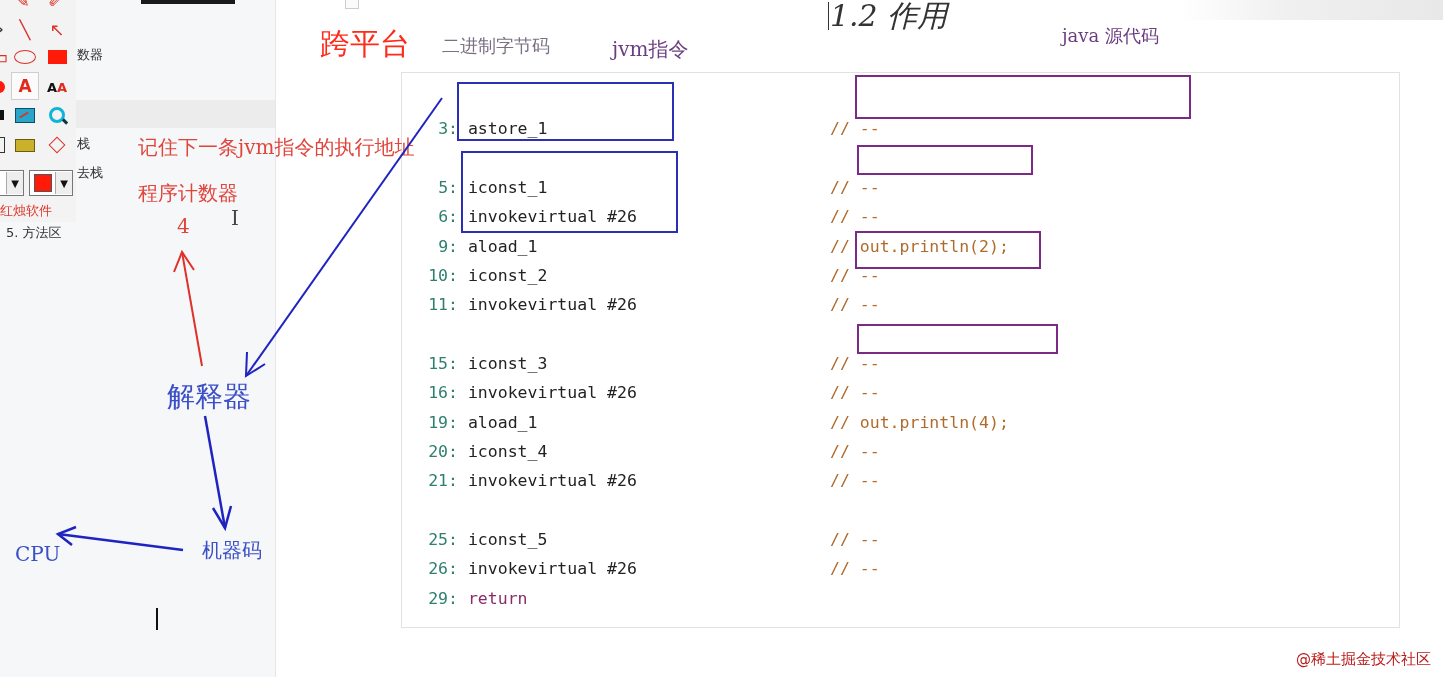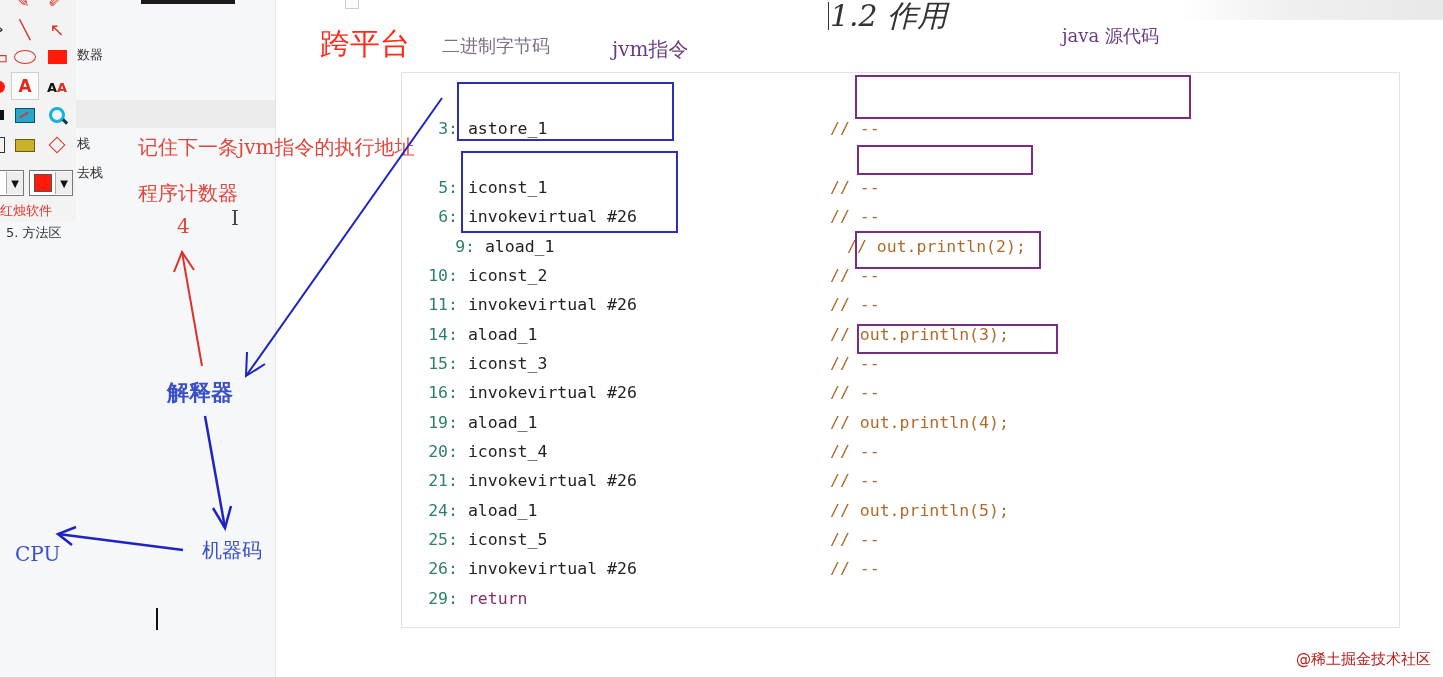--- a/index.html
+++ b/index.html
@@ -55,21 +55,21 @@
   .caret-bar { position:absolute; left:828px; top:2px; width:1px; height:28px; background:#333; }
   .faded-top { position:absolute; left:1180px; top:0px; width:263px; height:20px;
     background:linear-gradient(90deg, rgba(230,230,230,0) 0%, #e6e6e6 40%, #d9d9d9 100%); opacity:0.6; }
   .topbar-dark { position:absolute; left:141px; top:0; width:94px; height:4px; background:#1a1a1a; }
   .small-icon-top { position:absolute; left:345px; top:0; width:12px; height:8px; border:1px solid #ccc; border-top:none; background:#fafafa; }
 
   .pc-note { left:126px; top:134px; font-size:20px; }
   .pc-label { left:126px; top:180px; font-size:20px; }
   .pc-value { left:165px; top:214px; font-size:20px; }
   .ibeam { position:absolute; left:231px; top:206px; font-size:20px; color:#444; font-family:"DejaVu Serif", serif; }
-  .interp { left:167px; top:378px; font-size:22px;font-weight:bold; }
+  .interp { left:167px; top:378px; font-size:28px; }
   .machine { left:202px; top:537px; font-size:20px; }
   .cpu { left:15px; top:510px; font-size:20px;margin-top:32px; }
   .text-cursor { position:absolute; left:156px; top:608px; width:2px; height:22px; background:#111; }
 
   
   .code-panel {
     position:absolute; left:401px; top:72px; width:997px; height:554px;
     background:#ffffff; border:1px solid #e2e2e2;
   }
   .code-line {
@@ -163,30 +163,28 @@
 <div class="ann heading">1.2 作用</div>
 <div class="ann title-cross">跨平台</div>
 <div class="ann title-bytecode">二进制字节码</div>
 <div class="ann title-jvm">jvm指令</div>
 <div class="ann title-java">java 源代码</div>
 
 <div class="code-panel">
   <div class="code-line" style="top:41px;left:0;"><span class="ln">3:</span> <span class="op">astore_1</span><span class="cm">// --</span></div>
   <div class="code-line" style="top:100px;left:0;"><span class="ln">5:</span> <span class="op">iconst_1</span><span class="cm">// --</span></div>
   <div class="code-line" style="top:129px;left:0;"><span class="ln">6:</span> <span class="op">invokevirtual #26</span><span class="cm">// --</span></div>
-  <div class="code-line" style="top:159px;left:17px;"><span class="ln">9:</span> <span class="op">aload_1</span><span class="cm">// out.println(2);</span></div>
+  <div class="code-line" style="top:159px;left:0;"><span class="ln">9:</span> <span class="op">aload_1</span><span class="cm">// out.println(2);</span></div>
   <div class="code-line" style="top:188px;left:0;"><span class="ln">10:</span> <span class="op">iconst_2</span><span class="cm">// --</span></div>
   <div class="code-line" style="top:217px;left:0;"><span class="ln">11:</span> <span class="op">invokevirtual #26</span><span class="cm">// --</span></div>
-  <div class="code-line" style="top:247px;left:0;"><span class="ln">14:</span> <span class="op">aload_1</span><span class="cm">// out.println(3);</span></div>
   <div class="code-line" style="top:276px;left:0;"><span class="ln">15:</span> <span class="op">iconst_3</span><span class="cm">// --</span></div>
   <div class="code-line" style="top:305px;left:0;"><span class="ln">16:</span> <span class="op">invokevirtual #26</span><span class="cm">// --</span></div>
   <div class="code-line" style="top:335px;left:0;"><span class="ln">19:</span> <span class="op">aload_1</span><span class="cm">// out.println(4);</span></div>
   <div class="code-line" style="top:364px;left:0;"><span class="ln">20:</span> <span class="op">iconst_4</span><span class="cm">// --</span></div>
   <div class="code-line" style="top:393px;left:0;"><span class="ln">21:</span> <span class="op">invokevirtual #26</span><span class="cm">// --</span></div>
-  <div class="code-line" style="top:423px;left:0;"><span class="ln">24:</span> <span class="op">aload_1</span><span class="cm">// out.println(5);</span></div>
   <div class="code-line" style="top:452px;left:0;"><span class="ln">25:</span> <span class="op">iconst_5</span><span class="cm">// --</span></div>
   <div class="code-line" style="top:481px;left:0;"><span class="ln">26:</span> <span class="op">invokevirtual #26</span><span class="cm">// --</span></div>
   <div class="code-line" style="top:511px;left:0;"><span class="ln">29:</span> <span class="op ret">return</span><span class="cm"></span></div>
 </div>
 
 <div class="hl-box hl-blue" style="left:457px;top:82px;width:217px;height:59px;"></div>
 <div class="hl-box hl-blue" style="left:461px;top:151px;width:217px;height:82px;"></div>
 <div class="hl-box hl-purple" style="left:855px;top:75px;width:336px;height:44px;"></div>
 <div class="hl-box hl-purple" style="left:857px;top:145px;width:176px;height:30px;"></div>
 <div class="hl-box hl-purple" style="left:855px;top:231px;width:186px;height:38px;"></div>

